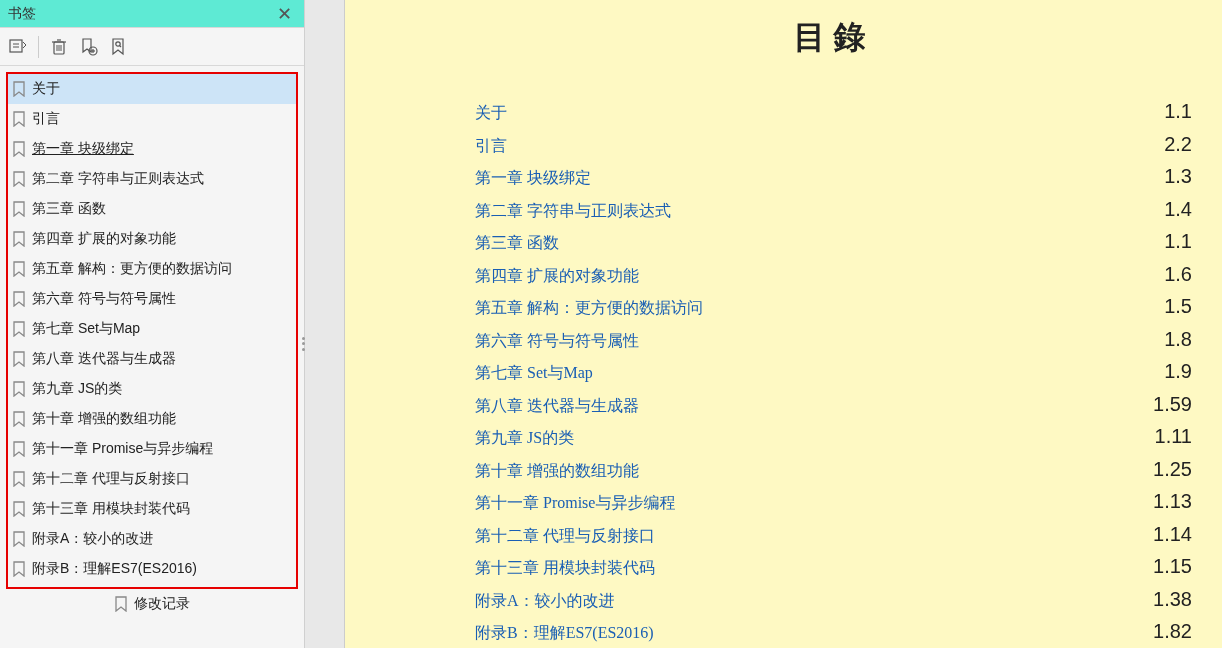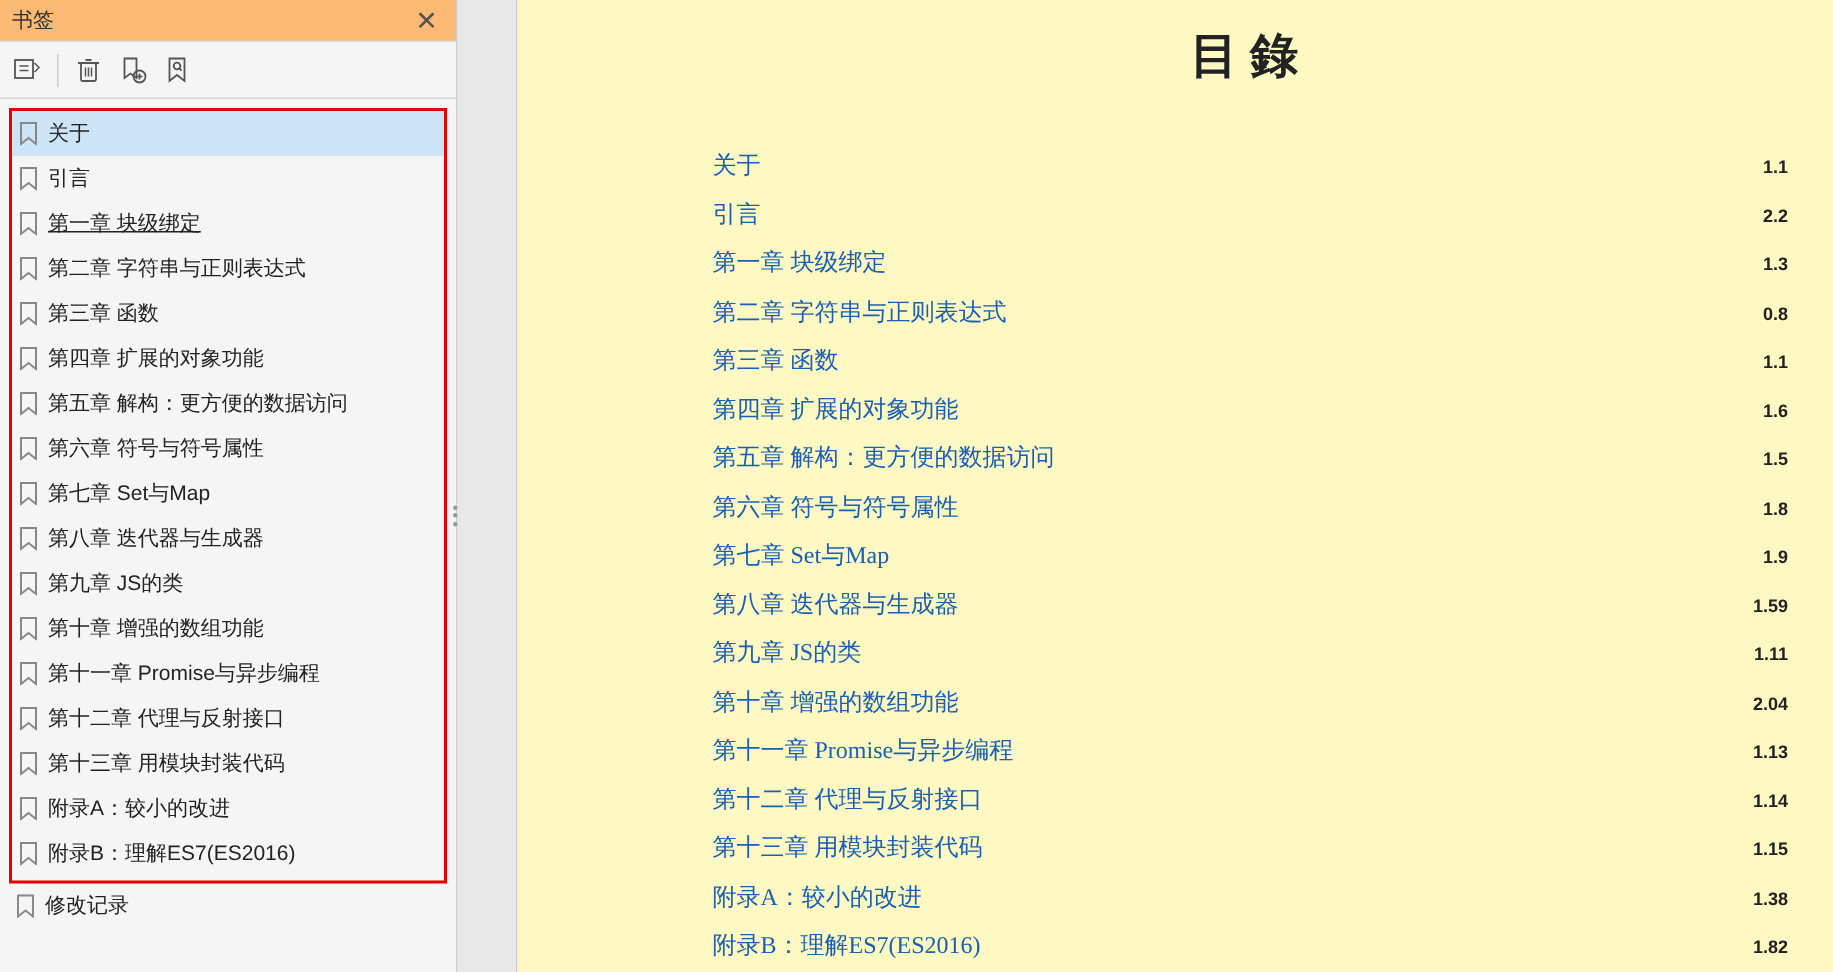--- a/index.html
+++ b/index.html
@@ -1,43 +1,43 @@
 <!DOCTYPE html>
 <html><head>
 <meta charset="utf-8">
 <style>
 * { margin: 0; padding: 0; box-sizing: border-box; }
 body { font-family: "Microsoft YaHei", Arial, sans-serif; font-size: 14px; background: #fff; overflow: hidden; width: 1222px; height: 648px; }
 .container { display: flex; height: 648px; }
 .sidebar { width: 305px; flex-shrink: 0; border-right: 1px solid #d0d0d0; background: #f5f5f5; display: flex; flex-direction: column; position: relative; }
-.sidebar-header { height: 28px; display: flex; align-items: center; justify-content: space-between; padding: 0 8px; border-bottom: 1px solid #d8d8d8; background: #fdba74; }
+.sidebar-header { height: 28px; display: flex; align-items: center; justify-content: space-between; padding: 0 8px; border-bottom: 1px solid #d8d8d8; background: #5eead4; }
 .sidebar-title { font-size: 14px; color: #333; }
 .close-x { font-size: 18px; color: #555; cursor: pointer; padding: 0 4px; }
 .sidebar-toolbar { height: 38px; display: flex; align-items: center; gap: 10px; padding: 0 8px; border-bottom: 1px solid #d8d8d8; background: #f5f5f5; }
 .tool-icon { width: 20px; height: 20px; display: flex; align-items: center; justify-content: center; cursor: pointer; color: #555; }
 .tool-sep { width: 1px; height: 22px; background: #ccc; }
 .bookmark-list { flex: 1; overflow-y: auto; padding: 4px 0; }
 .redbox { border: 2px solid #e60000; margin: 2px 6px 0 6px; padding-bottom: 3px; }
 .bm-item { display: flex; align-items: center; height: 30px; padding: 0 4px; cursor: pointer; gap: 6px; }
 .bm-item.selected { background: #cde4f7; }
 .bm-icon { width: 14px; height: 16px; flex-shrink: 0; }
 .bm-label { font-size: 14px; color: #222; white-space: nowrap; overflow: hidden; text-overflow: ellipsis; }
 .bm-item.selected .bm-label { }
 .bm-item .underline { text-decoration: underline; }
-.outside-item { margin: 0 6px; }
+.outside-item { margin: 0 6px; justify-content: center; }
 .drag-handle { position: absolute; right: -3px; top: 50%; width: 6px; height: 40px; background: transparent; cursor: ew-resize; }
 .drag-dots { position: absolute; left: 1px; top: 12px; width: 4px; height: 16px; display: flex; flex-direction: column; justify-content: space-around; }
 .drag-dots span { width: 3px; height: 3px; background: #999; border-radius: 50%; }
 .gutter { width: 40px; flex-shrink: 0; background: #e8e8e8; border-right: 1px solid #ccc; }
 .content { flex: 1; background: #fef9c3; padding: 16px 30px 0 130px; overflow: hidden; }
 .content-title { text-align: center; font-size: 32px; font-family: "SimSun", serif; color: #222; margin-bottom: 40px; letter-spacing: 8px; }
 .toc-list { }
 .toc-row { display: flex; justify-content: space-between; align-items: baseline; height: 32.5px; }
 .toc-link { color: #1a5fb4; font-size: 16px; font-family: "SimSun", serif; text-decoration: none; cursor: pointer; }
-.toc-num { color: #222; font-size: 12px; font-family: Arial, sans-serif; font-weight: bold; }
+.toc-num { color: #222; font-size: 20px; font-family: Arial, sans-serif; }
 svg { display: block; }
 </style>
 </head>
 <body>
 
 <div class="container">
   <div class="sidebar">
     <div class="sidebar-header">
       <span class="sidebar-title">书签</span>
       <span class="close-x">✕</span>
@@ -247,21 +247,21 @@
         <div class="toc-row">
           <a class="toc-link">引言</a>
           <span class="toc-num">2.2</span>
         </div>
         <div class="toc-row">
           <a class="toc-link">第一章 块级绑定</a>
           <span class="toc-num">1.3</span>
         </div>
         <div class="toc-row">
           <a class="toc-link">第二章 字符串与正则表达式</a>
-          <span class="toc-num">0.8</span>
+          <span class="toc-num">1.4</span>
         </div>
         <div class="toc-row">
           <a class="toc-link">第三章 函数</a>
           <span class="toc-num">1.1</span>
         </div>
         <div class="toc-row">
           <a class="toc-link">第四章 扩展的对象功能</a>
           <span class="toc-num">1.6</span>
         </div>
         <div class="toc-row">
@@ -279,21 +279,21 @@
         <div class="toc-row">
           <a class="toc-link">第八章 迭代器与生成器</a>
           <span class="toc-num">1.59</span>
         </div>
         <div class="toc-row">
           <a class="toc-link">第九章 JS的类</a>
           <span class="toc-num">1.11</span>
         </div>
         <div class="toc-row">
           <a class="toc-link">第十章 增强的数组功能</a>
-          <span class="toc-num">2.04</span>
+          <span class="toc-num">1.25</span>
         </div>
         <div class="toc-row">
           <a class="toc-link">第十一章 Promise与异步编程</a>
           <span class="toc-num">1.13</span>
         </div>
         <div class="toc-row">
           <a class="toc-link">第十二章 代理与反射接口</a>
           <span class="toc-num">1.14</span>
         </div>
         <div class="toc-row">

